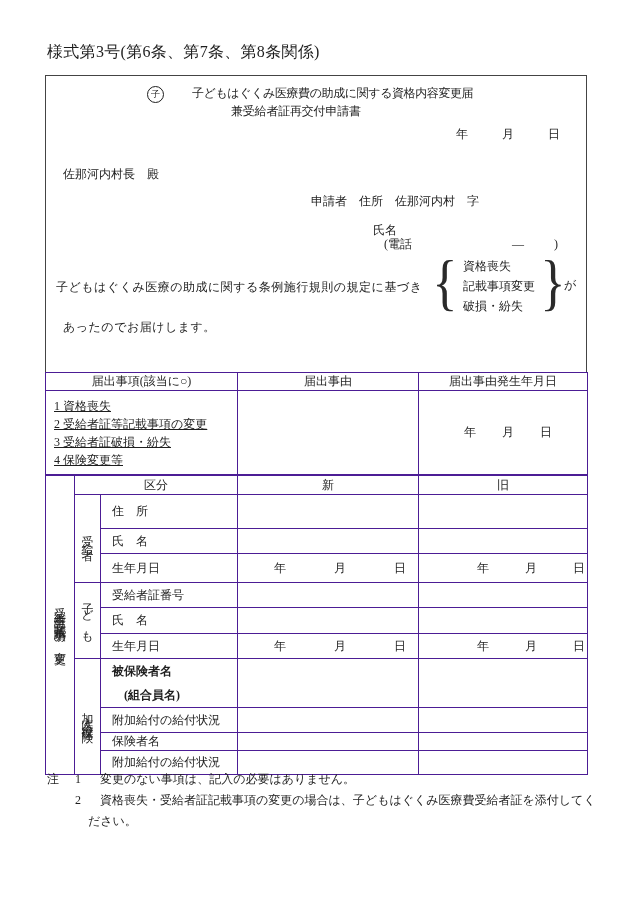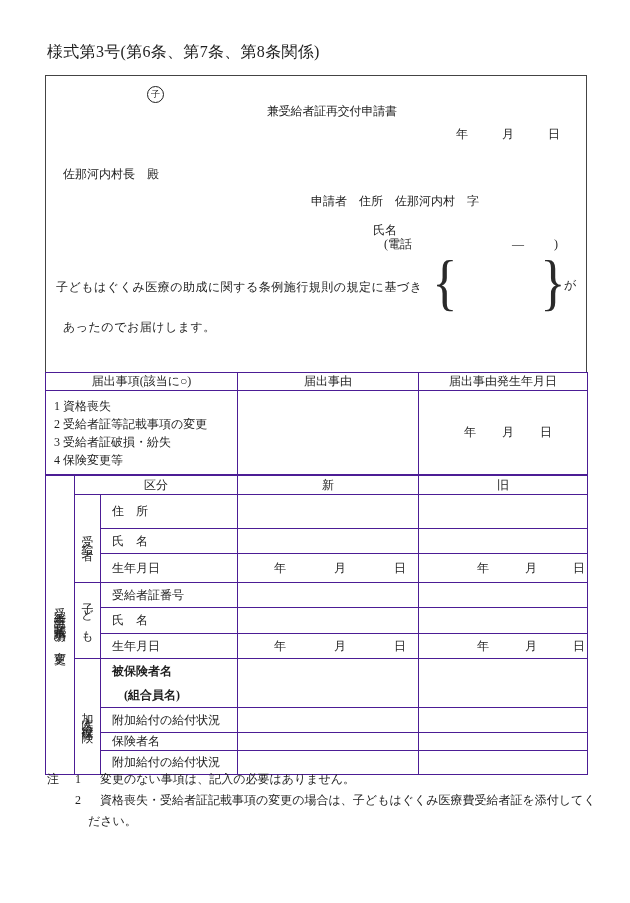--- a/index.html
+++ b/index.html
@@ -13,41 +13,41 @@
   .sheet{position:absolute;left:45px;top:75px;width:542px;}
   .top-section{
     position:relative;box-sizing:border-box;width:542px;height:297px;
     border:1px solid #444;border-bottom:none;background:#fff;
   }
   .title-mark{
     left:101px;top:10px;width:15px;height:15px;border:1px solid #1e1e1e;
     border-radius:50%;font-size:9px;display:flex;align-items:center;justify-content:center;
   }
   .title1{left:146px;top:9px;font-size:12px;letter-spacing:-.4px;}
-  .title2{left:185px;top:27px;font-size:12px;letter-spacing:-.2px;margin-left:36px;}
+  .title2{left:185px;top:27px;font-size:12px;letter-spacing:-.2px;}
   .date-line{left:410px;top:50px;display:flex;gap:34px;}
   .addressee{left:17px;top:90px;}
   .applicant-line{left:265px;top:117px;text-align:center;}
   .name-label{left:327px;top:146px;}
   .phone-line{left:338px;top:160px;display:flex;align-items:center;}
   .phone-line .dash{margin-left:100px;}
   .phone-line .close{margin-left:30px;}
   .sentence{left:10px;top:203px;font-size:12px;letter-spacing:.5px;}
   .brace{font-size:62px;line-height:72px;font-weight:400;transform:scaleX(.85);color:#2a2a2a;}
   .brace-left{left:384px;top:170px;}
   .brace-right{left:492px;top:170px;}
   .brace-options{left:417px;top:180px;line-height:20px;white-space:nowrap;}
   .particle{left:518px;top:201px;}
   .closing{left:17px;top:243px;letter-spacing:.5px;font-family:Liberation Mono, monospace;}
   table{border-collapse:collapse;table-layout:fixed;width:542px;background:#fff;}
   td{border:1px solid #4c1d95;padding:0;font-size:12px;vertical-align:middle;
      overflow:hidden;box-sizing:border-box;}
   .t1 .hdr{text-align:center;height:17px;font-size:12px;}
   .t1 .items-cell{vertical-align:middle;padding-left:8px;}
-  .t1 .items-cell div{line-height:18px;}
+  .t1 .items-cell div{line-height:18px;text-decoration:underline;}
   .flexymd{display:flex;align-items:center;height:100%;}
   .ymd-center{justify-content:center;gap:26px;padding-left:10px;}
   .ymd-new{justify-content:space-between;padding:0 12px 0 36px;}
   .ymd-old{justify-content:space-between;padding:0 2px 0 58px;}
   .t2 .hdr{text-align:center;height:19px;}
   .lbl{padding-left:11px;text-align:left;margin-top:42px;}
   .pre{white-space:pre-line;line-height:24px;font-weight:bold;}
   .vcell{text-align:center;vertical-align:middle;}
   .vert{display:inline-block;writing-mode:vertical-rl;text-orientation:upright;
         line-height:1;letter-spacing:3px;font-size:12px;}
@@ -61,20 +61,21 @@
 <body>
 
 <div class="page">
 
   <div class="abs form-number">様式第3号(第6条、第7条、第8条関係)</div>
 
   <div class="sheet">
 
     <div class="top-section">
       <div class="abs title-mark">子</div>
+      <div class="abs title1">子どもはぐくみ医療費の助成に関する資格内容変更届</div>
       <div class="abs title2">兼受給者証再交付申請書</div>
 
       <div class="abs date-line">
         <span>年</span>
         <span>月</span>
         <span>日</span>
       </div>
 
       <div class="abs addressee">佐那河内村長　殿</div>
       <div class="abs applicant-line">申請者　住所　佐那河内村　字</div>
@@ -82,20 +83,25 @@
 
       <div class="abs phone-line">
         <span>(電話</span>
         <span class="dash">—</span>
         <span class="close">)</span>
       </div>
 
       <div class="abs sentence">子どもはぐくみ医療の助成に関する条例施行規則の規定に基づき</div>
 
       <div class="abs brace brace-left">{</div>
+      <div class="abs brace-options">
+        <div>資格喪失</div>
+        <div>記載事項変更</div>
+        <div>破損・紛失</div>
+      </div>
       <div class="abs brace brace-right">}</div>
       <div class="abs particle">が</div>
 
       <div class="abs closing">あったのでお届けします。</div>
     </div>
 
     <table class="t1">
       <colgroup>
           <col style="width:192px">
           <col style="width:181px">

